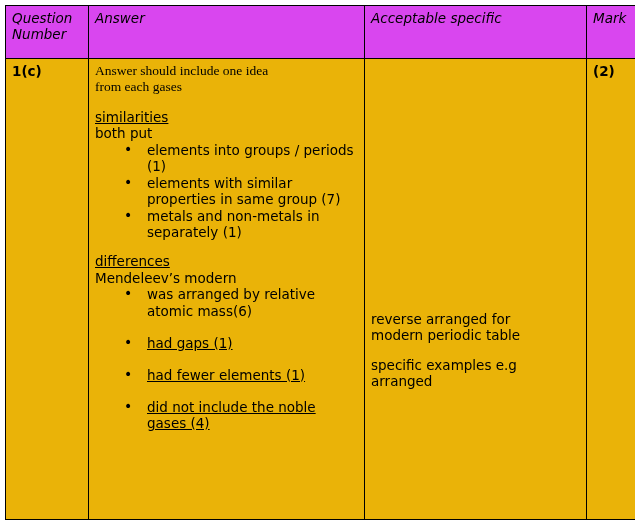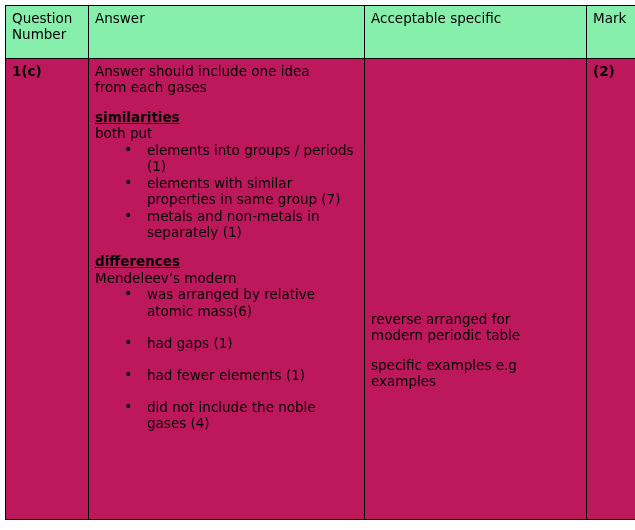--- a/index.html
+++ b/index.html
@@ -33,69 +33,69 @@
   table.markscheme th {
     border: 1px solid #000000;
     vertical-align: top;
     padding: 4px 5px 4px 6px;
     font-weight: normal;
     text-align: left;
     font-size: 13.5px;
     line-height: 1.22;
   }
   thead th {
-    background: #86efac;
+    background: #d946ef;
+    font-style: italic;
   }
   .col-q  { width: 71px; }
   .col-a  { width: 264px; }
   .col-aa { width: 210px; }
   .col-m  { width: 77px; }
 
   thead th.col-q { height: 44px; }
 
   tbody td {
-    background: #be185d;
+    background: #eab308;
     height: 452px;
     margin-left: 32px;
   }
   .qnum {
     font-weight: bold;
     font-size: 13.5px;
   }
   .mark {
     font-weight: bold;
     font-size: 13.5px;
   }
-  .intro { margin: 0; }
+  .intro { margin: 0; font-family: Liberation Serif, serif; }
   .blank-line { height: 0.95em; }
   .section-head {
     text-decoration: underline;
     margin: 0;
-    font-weight: bold;
   }
   .lead { margin: 0; }
   ul.points {
     list-style: none;
     margin: 0;
     padding: 0;
   }
   ul.points li {
     position: relative;
     padding-left: 52px;
     margin: 0;
   }
   ul.points li::before {
     content: "\2022";
     position: absolute;
     left: 29px;
     top: -0.06em;
     font-size: 14px;
     line-height: 1.22;
   }
-  ul.points li.spaced { margin-top: 1.15em; }
+  ul.points li.spaced { margin-top: 1.15em; text-decoration: underline; }
   .aa-line { margin: 0; }
   .aa-pad { height: 248px; }
 </style>
 </head>
 <body>
 
 <div class="sheet">
   <table class="markscheme">
     <thead>
       <tr>
@@ -137,21 +137,21 @@
             <li class="spaced">did not include the noble gases (4)</li>
           </ul>
         </td>
 
         <td class="col-aa">
           <div class="aa-pad"></div>
           <p class="aa-line">reverse arranged for</p>
           <p class="aa-line">modern periodic table</p>
           <div class="blank-line"></div>
           <p class="aa-line">specific examples e.g</p>
-          <p class="aa-line">examples</p>
+          <p class="aa-line">arranged</p>
         </td>
 
         <td class="col-m">
           <span class="mark">(2)</span>
         </td>
 
       </tr>
     </tbody>
   </table>
 </div>

